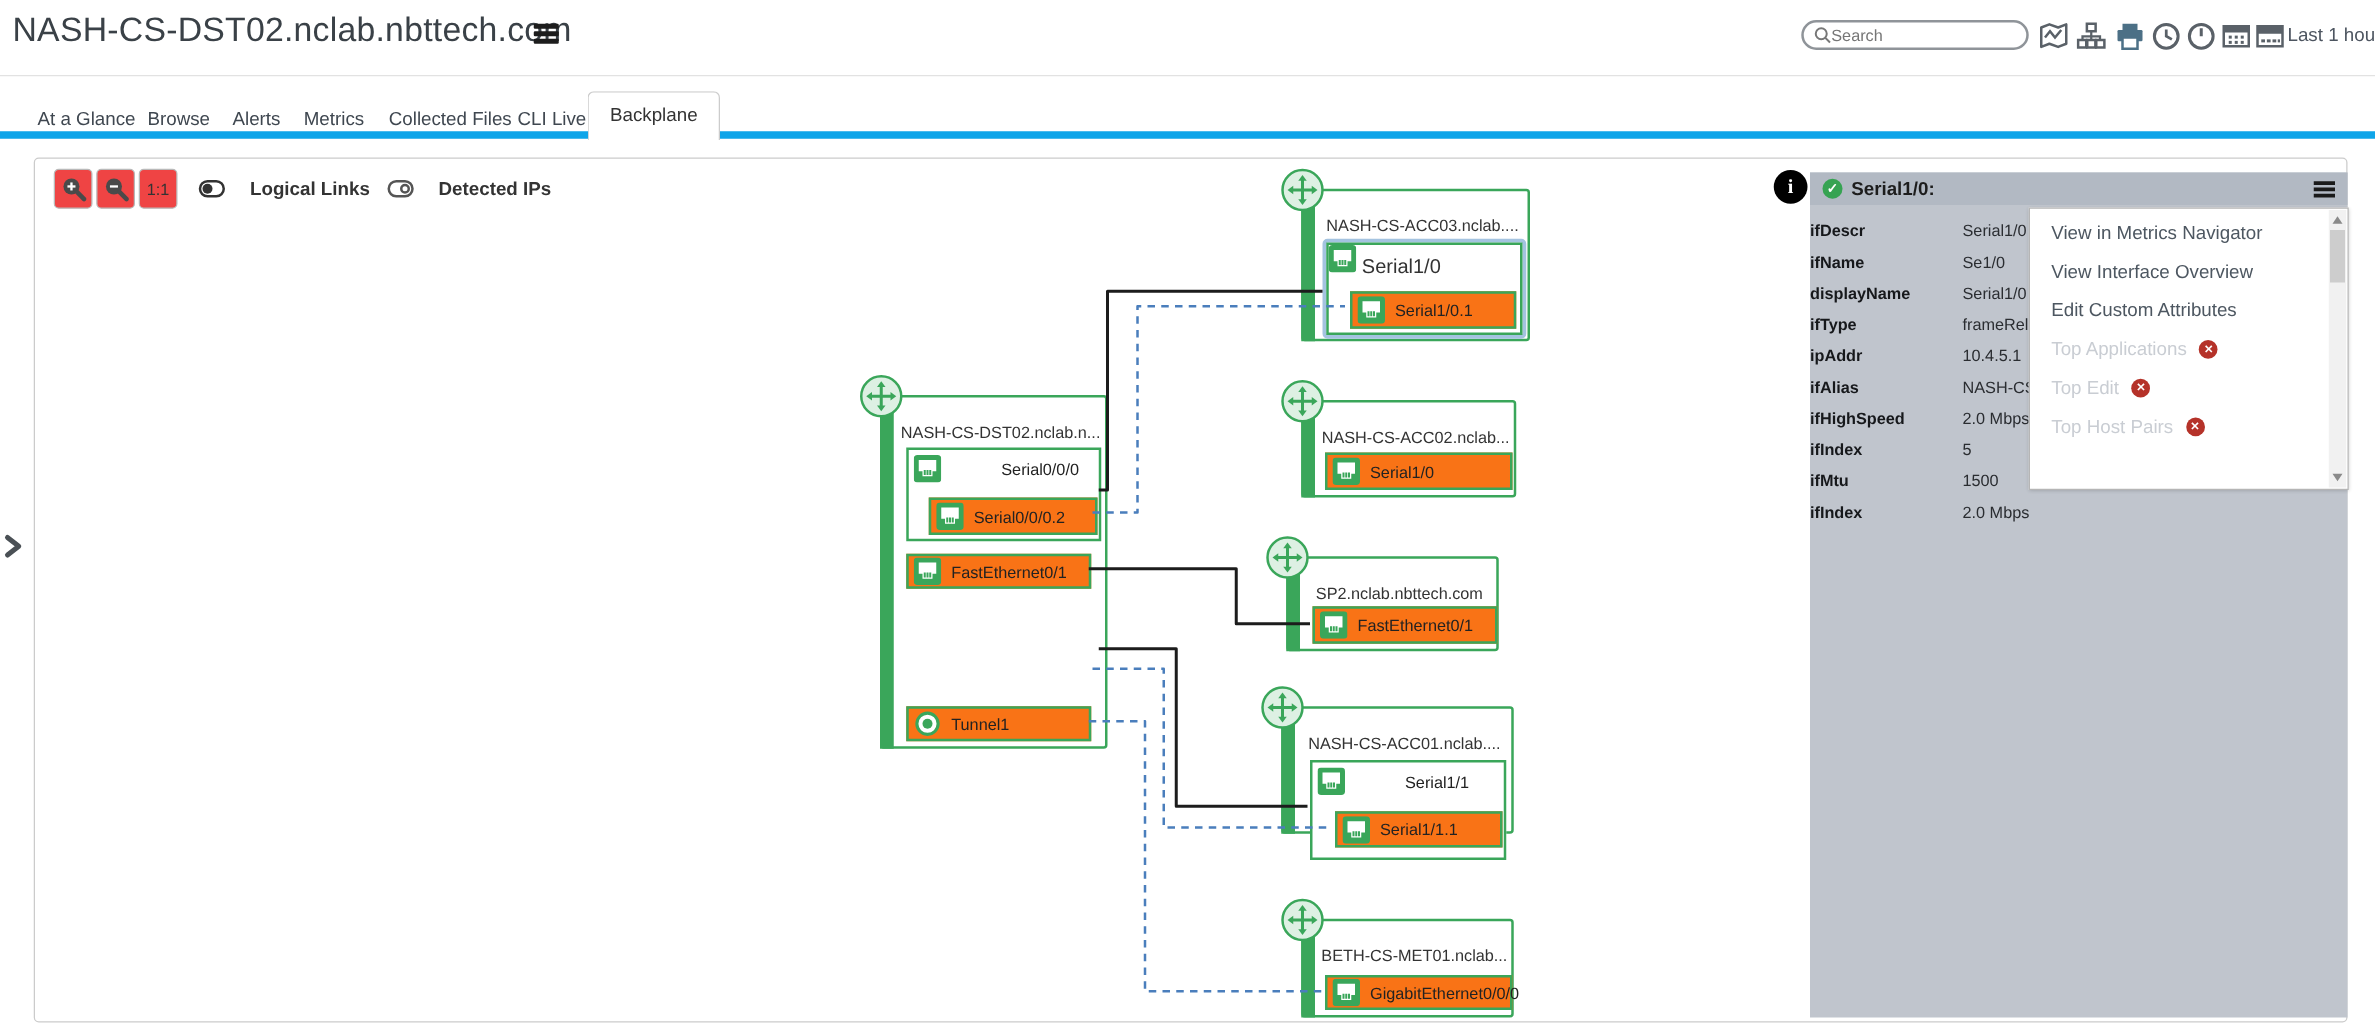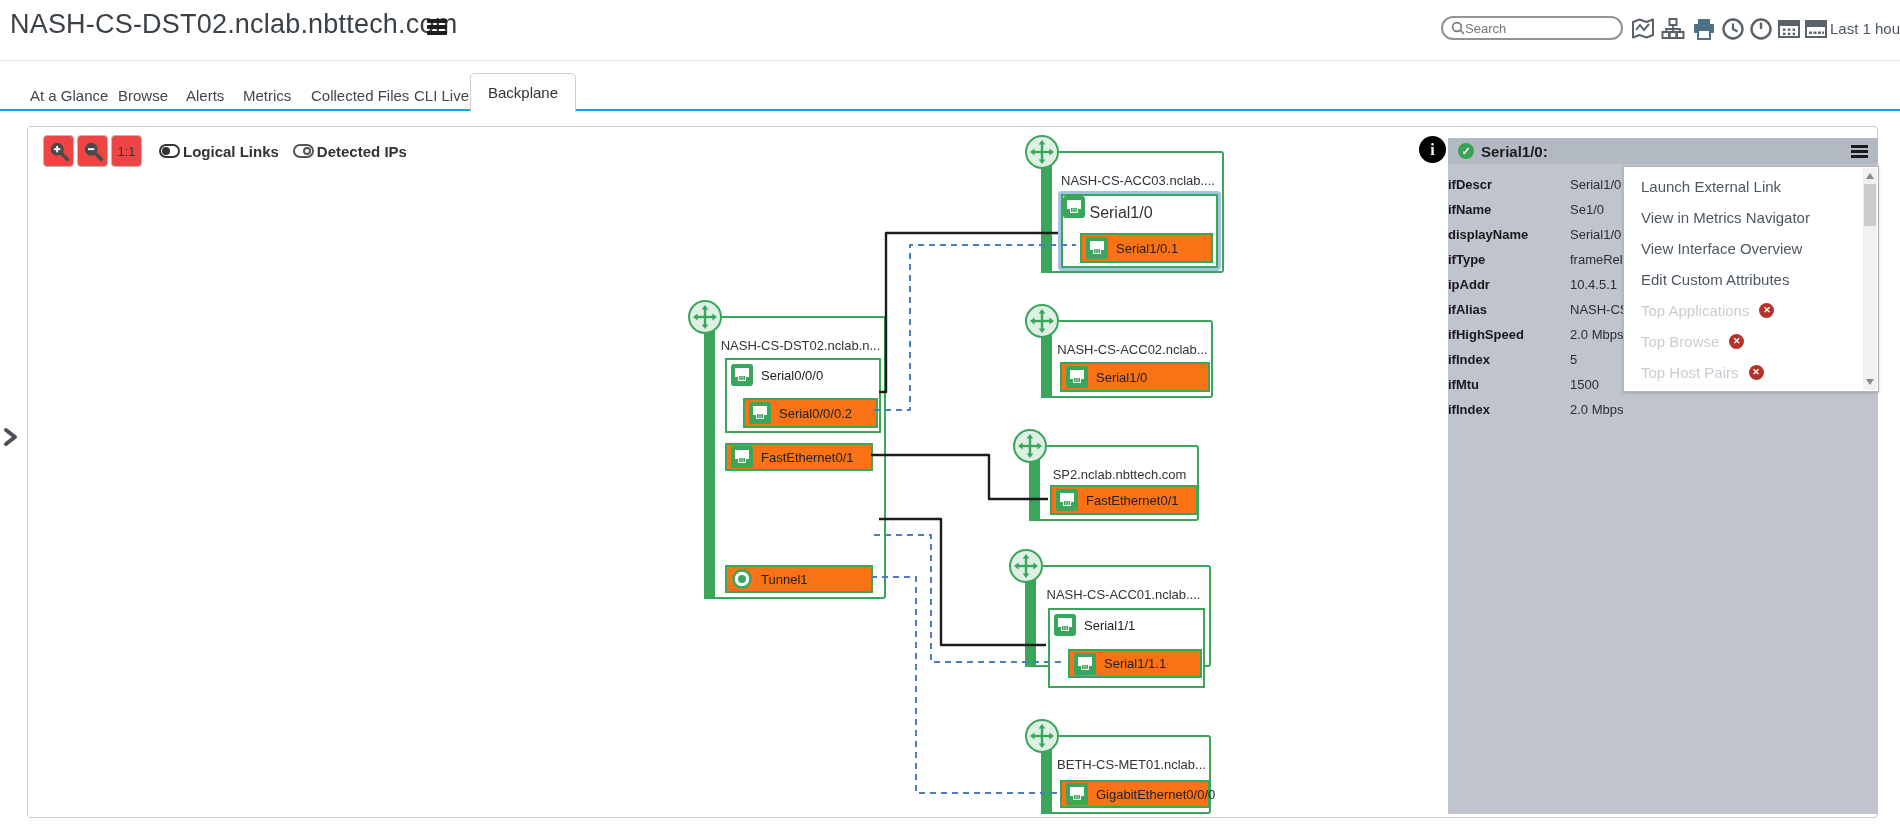--- a/index.html
+++ b/index.html
@@ -11,48 +11,48 @@
   .hdr { position:absolute; left:0; top:0; width:1900px; height:61px; border-bottom:1px solid #e2e2e2; }
   .hdr-title { position:absolute; left:10px; top:9px; font-size:27px; color:#3a4147; letter-spacing:.2px; }
   .burger { position:absolute; left:427px; top:17px; width:20px; height:20px; cursor:pointer; }
   .burger i { display:block; height:4px; background:#1d1d1d; margin:2px 0; border-radius:1px; }
   .search { position:absolute; left:1441px; top:16px; width:182px; height:24px; border:2px solid #8f9499; border-radius:12px; background:#fff; display:flex; align-items:center; padding:0 8px; }
   .search input { border:none; outline:none; width:140px; font-size:13px; color:#555; background:transparent; font-family:"Liberation Sans",sans-serif; }
   .hico { position:absolute; top:17px; width:24px; height:24px; cursor:pointer; }
   .timetxt { position:absolute; left:1830px; top:20px; font-size:15px; color:#4d5560; white-space:nowrap; }
 
   
-  .tabs { position:absolute; left:0; top:61px; width:1900px; height:50px; border-bottom:2px solid #0ea5e9; }
+  .tabs { position:absolute; left:0; top:61px; width:1900px; height:50px; border-bottom:6px solid #0ea5e9; }
   .tab { position:absolute; top:26px; font-size:15px; color:#3f4750; cursor:pointer; white-space:nowrap; }
   .tab.active-box { top:12px; height:39px; line-height:37px; background:#fff; border:1px solid #ccc; border-bottom:none; border-radius:5px 5px 0 0; padding:0 17px; z-index:2; color:#333; }
 
   
   .main { position:absolute; left:27px; top:126px; width:1851px; height:692px; border:1px solid #cbcbcb; border-radius:4px; background:#fff; }
 
   .toolbar { position:absolute; left:15px; top:8px; display:flex; align-items:center; z-index:6; }
   .tbtn { width:31px; height:32px; border:1px solid #b9b9b9; border-radius:4px; background:#ef4444; margin-right:3px; display:flex; align-items:center; justify-content:center; cursor:pointer; font-size:13px; color:#333; }
   .toggle-wrap { display:flex; align-items:center; margin-left:14px; cursor:pointer; }
-  .toggle-wrap .lbl { font-size:15px; font-weight:bold; color:#333; margin-left:3px; }
+  .toggle-wrap .lbl { font-size:15px; font-weight:bold; color:#333; margin-left:20px; }
   .tog { position:relative; width:21px; height:14px; border:2px solid #333; border-radius:8px; }
   .tog .dot-on { position:absolute; left:1px; top:1px; width:8px; height:8px; background:#333; border-radius:50%; }
   .tog.off { border-color:#555; }
   .tog .dot-off { position:absolute; right:1px; top:1px; width:8px; height:8px; border:2px solid #555; border-radius:50%; }
 
   svg.links { position:absolute; left:0; top:0; width:1851px; height:692px; z-index:4; pointer-events:none; }
 
   
   .node { position:absolute; border:2px solid #3aa65a; border-radius:3px; background:#fff; z-index:3; }
   .nbar { position:absolute; left:-2px; top:-2px; bottom:-2px; width:11px; background:#3aa65a; }
   .nmove { position:absolute; left:-19px; top:-19px; width:36px; height:36px; z-index:5; cursor:move; }
   .ntitle { position:absolute; left:11px; right:0; top:20px; text-align:center; font-size:13px; color:#333; white-space:nowrap; overflow:hidden; }
   .iface { position:absolute; border:2px solid #3aa65a; background:#f97316; display:flex; align-items:center; padding-left:4px; cursor:pointer; }
   .iface .ilbl { font-size:13px; color:#222; margin-left:8px; white-space:nowrap; }
   .pico { width:22px; height:22px; flex:0 0 22px; }
   .grp { position:absolute; border:2px solid #3aa65a; background:#fff; }
-  .grp .row { display:flex; align-items:center; padding:4px 0 0 4px; cursor:pointer; }
+  .grp .row { display:flex; align-items:center; padding:4px 0 0 4px; cursor:pointer;gap:40px; }
   .grp .row .ilbl { font-size:13px; color:#222; margin-left:8px; white-space:nowrap; }
   .sel { position:absolute; border:3px solid #a4c3e0; border-radius:4px; background:#fff; }
   .sel .grp-in { position:absolute; left:0; top:0; right:0; bottom:0; border:2px solid #3aa65a; }
 
   
   .panel { position:absolute; left:1420px; top:11px; width:430px; height:676px; background:#c0c5cd; z-index:8; }
   .phead { position:absolute; left:0; top:0; width:430px; height:26px; background:#b2b9c3; display:flex; align-items:center; padding:0 10px; }
   .ptitle { font-size:15px; font-weight:bold; color:#1d1d1d; margin-left:7px; }
   .pburger { margin-left:auto; width:17px; cursor:pointer; }
   .pburger i { display:block; height:3px; background:#1a1a1a; margin:2px 0; }
@@ -413,37 +413,34 @@
         <div class="arow">
             <span class="an">ifIndex</span>
             <span class="av">2.0 Mbps</span>
           </div>
       </div>
     </div>
 
     <div class="menu">
       <div class="mlist">
         <div class="mitem">
-            <span>Launch External Link</span>
-          </div>
-        <div class="mitem">
             <span>View in Metrics Navigator</span>
           </div>
         <div class="mitem">
             <span>View Interface Overview</span>
           </div>
         <div class="mitem">
             <span>Edit Custom Attributes</span>
           </div>
         <div class="mitem disabled">
             <span>Top Applications</span>
             <span class="redx">✕</span>
           </div>
         <div class="mitem disabled">
-            <span>Top Browse</span>
+            <span>Top Edit</span>
             <span class="redx">✕</span>
           </div>
         <div class="mitem disabled">
             <span>Top Host Pairs</span>
             <span class="redx">✕</span>
           </div>
       </div>
       <div class="msb">
         <span class="arr up"></span>
         <span class="thumb"></span>

